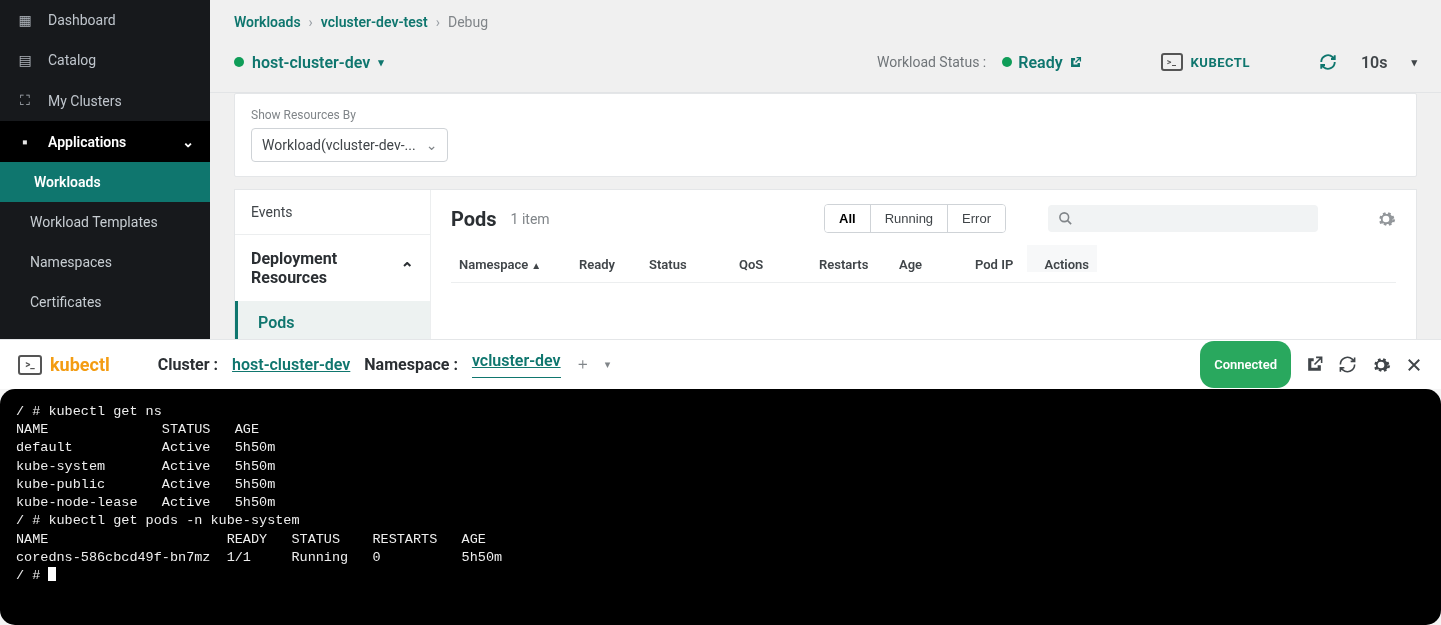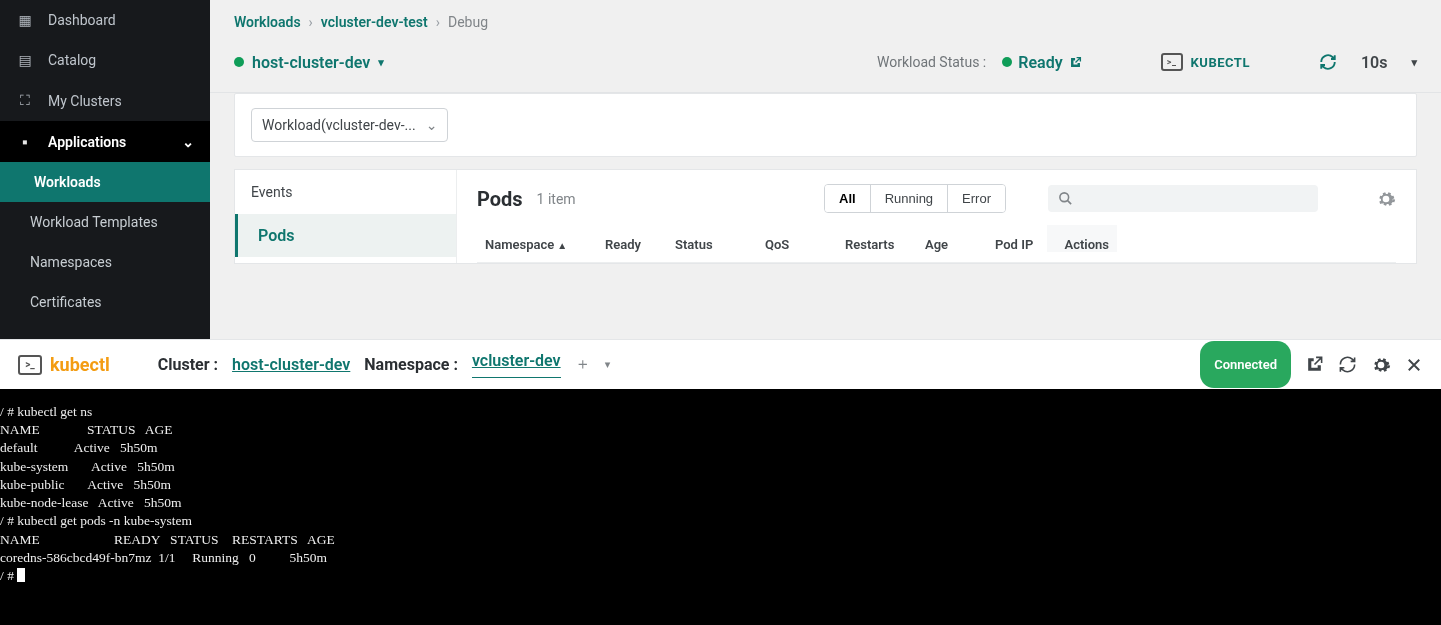--- a/index.html
+++ b/index.html
@@ -66,21 +66,21 @@
     padding: 14px 16px;
   }
   .filter-label { color:#808589; font-size:12px; margin-bottom:6px; }
   .select-box {
     display:inline-flex; align-items:center; gap:10px; border:1px solid #cfd3d7;
     border-radius:4px; padding:8px 10px; font-size:14px; color:#404549; min-width:190px;
   }
   .select-box .chev { margin-left:auto; color:#808589; }
 
   .content-row { display:flex; margin:0 24px; background:#fff; border:1px solid #e4e6e8; }
-  .left-panel { width:222px; border-right:1px solid #eceeef; }
+  .left-panel { width:196px; border-right:1px solid #eceeef; }
   .lp-item { padding:14px 16px; font-size:14px; color:#404549; cursor:pointer; }
   .lp-header { display:flex; align-items:center; padding:14px 16px; font-weight:700; color:#2b2f33; border-top:1px solid #eceeef; }
   .lp-header .chev { margin-left:auto; }
   .lp-sub { padding:12px 20px; color:#0f766e; font-weight:600; border-left:3px solid #0f766e; background:#edf2f1; }
 
   .right-panel { flex:1; padding:14px 20px 0 20px; overflow:hidden; }
   .rp-head { display:flex; align-items:center; gap:14px; margin-bottom:12px; }
   .rp-title { font-size:20px; font-weight:700; color:#2b2f33; }
   .rp-count { color:#808589; font-size:14px; }
   .seg { display:inline-flex; border:1px solid #cfd3d7; border-radius:4px; overflow:hidden; }
@@ -90,21 +90,21 @@
   .search {
     display:inline-flex; align-items:center; gap:8px; background:#f1f3f4; border-radius:4px;
     padding:6px 10px; color:#808589; min-width:270px;
   }
   .search input { border:none; outline:none; background:transparent; font-size:14px; flex:1; color:#404549; }
   .gear { color:#808589; font-size:18px; }
 
   .thead { display:flex; padding:12px 0 10px; border-bottom:1px solid #eceeef; color:#404549; font-size:13px; font-weight:600; }
   .th { padding:0 8px; }
   .w-ns{width:120px;} .w-name{flex:1;} .w-ready{width:70px;} .w-status{width:90px;}
-  .w-qos{width:80px;} .w-restarts{width:80px;} .w-age{width:70px;} .w-ip{width:60px;}
+  .w-qos{width:80px;} .w-restarts{width:80px;} .w-age{width:70px;} .w-ip{width:60px;margin-left:6px;}
   .w-actions{width:70px; text-align:right; background:#f7f8f9; padding-top:12px; margin-top:-12px;}
   .sort-ind { font-size:10px; margin-left:3px; }
 
   
   .term-header {
     height:50px; background:#fff; display:flex; align-items:center; gap:14px;
     padding:0 18px; border-top:1px solid #e4e6e8;
   }
   .term-logo { display:flex; align-items:center; gap:8px; font-weight:700; }
   .term-logo .k { color:#f39c12; font-size:18px; }
@@ -112,23 +112,24 @@
   .th-label { color:#2b2f33; font-weight:700; }
   .th-link { color:#0f766e; font-weight:600; }
   .ns-link { color:#0f766e; font-weight:600; border-bottom:1px solid #0f766e; padding-bottom:7px; }
   .th-plus { color:#808589; }
   .connected {
     background:#29a85e; color:#fff; padding:16px 14px; border-radius:14px; font-size:13px; font-weight:600;
   }
   .th-icon { color:#404549; font-size:18px; cursor:pointer; }
 
   .terminal {
-    flex:1; background:#000; color:#eee; font-family: Liberation Serif, serif;
-    font-size:13.5px; line-height:1.35; padding:14px 0; white-space:pre;
+    flex:1; background:#000; color:#eee; font-family: Liberation Mono, monospace;
+    font-size:13.5px; line-height:1.35; padding:14px 16px; white-space:pre;
     overflow:auto;
+    border-radius:15px;
   }
   .cursor { display:inline-block; width:8px; height:14px; background:#fff; vertical-align:-2px; }
 
   svg { display:block; }
 </style>
 </head>
 <body>
 
 <div class="top-area">
 
@@ -197,30 +198,35 @@
       <span class="refresh">
         <svg width="18" height="18" viewBox="0 0 24 24" fill="none" stroke="#0f766e" stroke-width="2.5">
             <path d="M3 12a9 9 0 0 1 15-6.7L21 8M21 3v5h-5M21 12a9 9 0 0 1-15 6.7L3 16M3 21v-5h5"></path>
           </svg>
         <span>10s</span>
         <span style="font-size:11px;">▾</span>
       </span>
     </div>
 
     <div class="card">
+      <div class="filter-label">Show Resources By</div>
       <div class="select-box">
         <span>Workload(vcluster-dev-...</span>
         <span class="chev">⌄</span>
       </div>
     </div>
 
     <div class="content-row">
       <div class="left-panel">
         <div class="lp-item">
           <span>Events</span>
+        </div>
+        <div class="lp-header">
+          <span>Deployment Resources</span>
+          <span class="chev">⌃</span>
         </div>
         <div class="lp-sub">
           <span>Pods</span>
         </div>
       </div>
 
       <div class="right-panel">
         <div class="rp-head">
           <span class="rp-title">Pods</span>
           <span class="rp-count">1 item</span>

